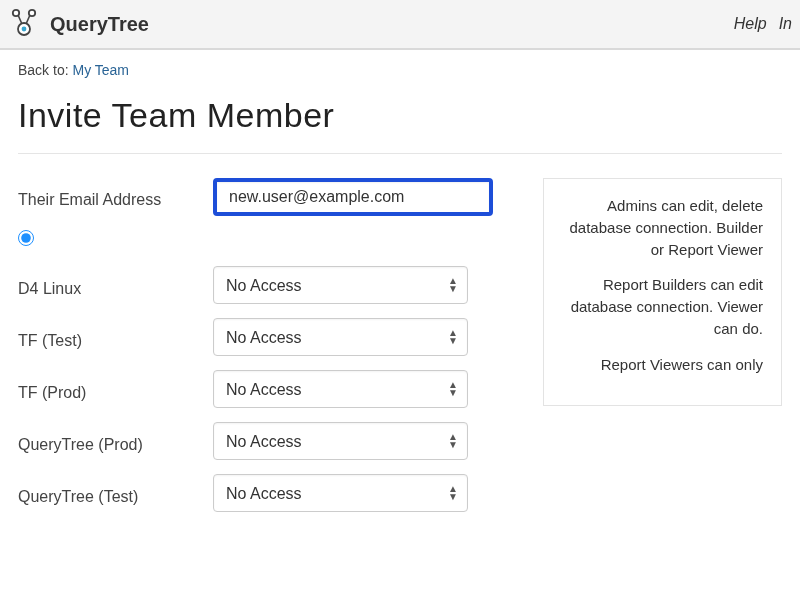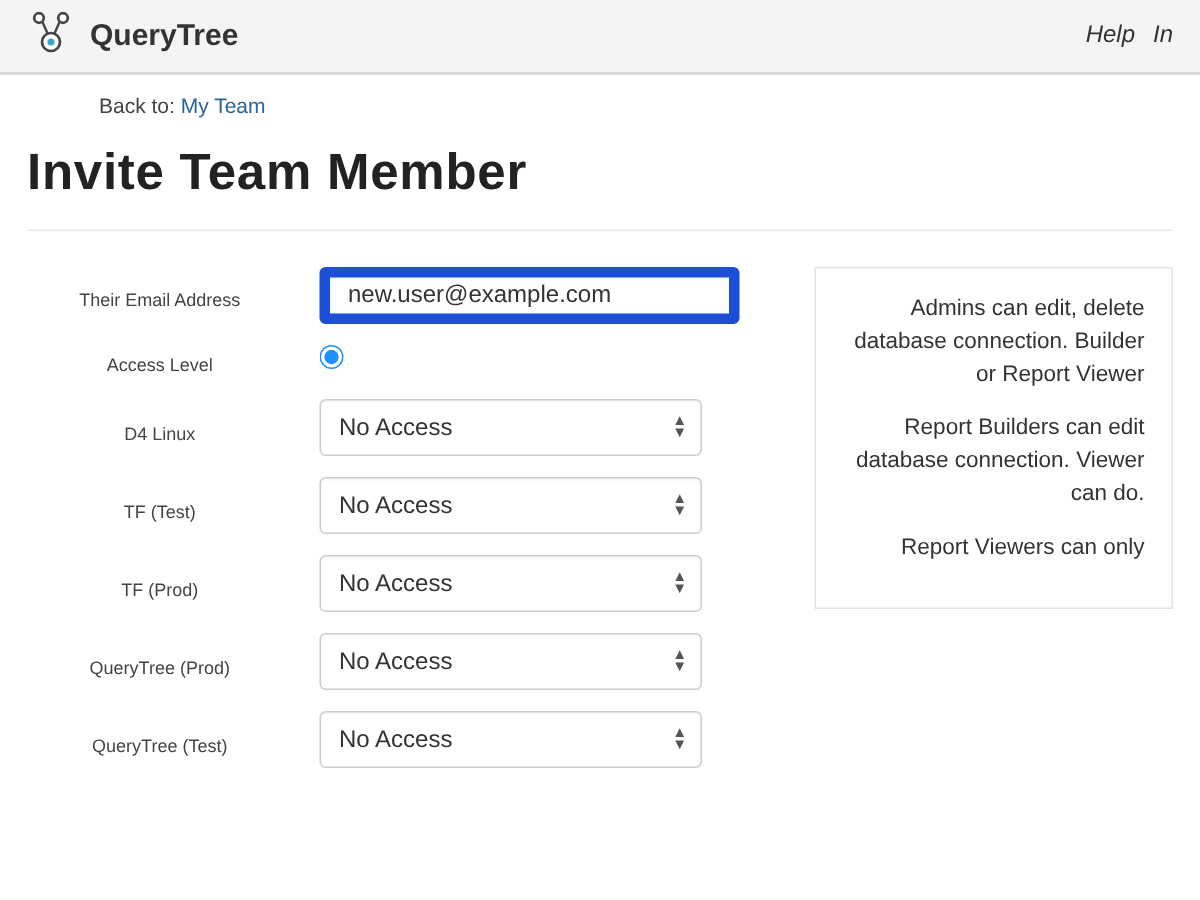--- a/index.html
+++ b/index.html
@@ -10,21 +10,21 @@
     background: #fff;
     width: 800px;
     height: 600px;
     overflow: hidden;
   }
   .topbar {
     display: flex;
     align-items: center;
     justify-content: space-between;
     height: 50px;
-    padding: 0 18px;
+    padding: 0 8px;
     background: #f4f4f4;
     border-bottom: 2px solid #d9d9d9;
   }
   .brand {
     display: flex;
     align-items: center;
     gap: 10px;
   }
   .brand-name {
     font-size: 20px;
@@ -39,29 +39,28 @@
     font-style: italic;
   }
   .topnav span { cursor: pointer; }
   .content {
     padding: 12px 18px 0 18px;
   }
   .breadcrumb {
     font-size: 14px;
     color: #444;
     margin-bottom: 18px;
-    margin-left: 48px;
   }
   .breadcrumb a {
     color: #2a6496;
     text-decoration: none;
   }
   h1 {
     font-size: 34px;
-    font-weight: 700;
+    font-weight: 400;
     letter-spacing: 0.5px;
     color: #222;
     margin-bottom: 18px;
   }
   hr.rule {
     border: none;
     border-top: 1px solid #e5e5e5;
     margin-bottom: 24px;
   }
   .layout {
@@ -84,36 +83,36 @@
   }
   .side-col p { margin-bottom: 14px; }
   .form-row {
     display: flex;
     align-items: center;
     margin-bottom: 14px;
   }
   .form-row.top-align { align-items: flex-start; }
   .form-label {
     width: 195px;
-    text-align: center;
+    text-align: left;
     padding-right: 18px;
-    font-size: 12px;
+    font-size: 16px;
     color: #444;
     padding-top: 6px;
   }
   .form-control-wrap {
     flex: 1;
   }
   .text-input {
     width: 280px;
     height: 38px;
     padding: 6px 12px;
     font-size: 16px;
     color: #333;
-    border: 7px solid #1d4ed8;
+    border: 4px solid #1d4ed8;
     border-radius: 4px;
     box-shadow: inset 0 1px 2px rgba(0,0,0,0.06);
     font-family: inherit;
   }
   .radio-line {
     display: flex;
     align-items: center;
     gap: 8px;
     margin-bottom: 22px;
     font-size: 16px;
@@ -195,21 +194,20 @@
     <div class="form-col">
 
       <div class="form-row">
         <div class="form-label">Their Email Address</div>
         <div class="form-control-wrap">
           <input type="text" class="text-input" value="new.user@example.com" style="">
         </div>
       </div>
 
       <div class="form-row top-align">
-        <div class="form-label">Access Level</div>
         <div class="form-control-wrap">
           <label class="radio-line">
             <input type="radio" name="access" checked="" style="">
           </label>
         </div>
       </div>
 
       <div id="db-rows">
           <div class="form-row db-row">
             <div class="form-label">D4 Linux</div>

